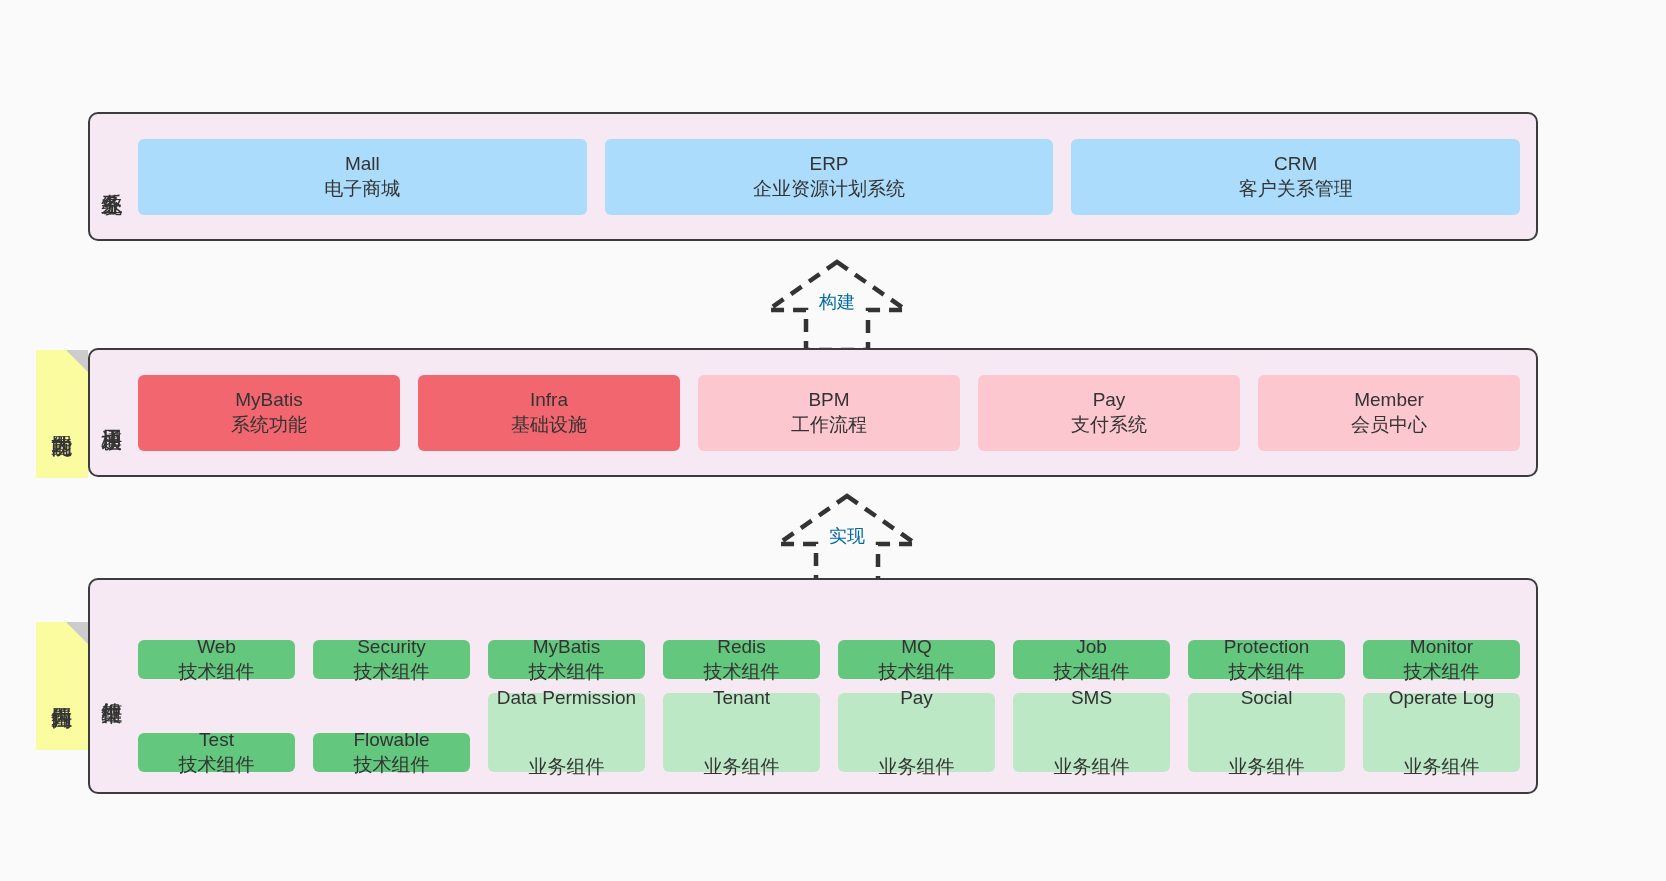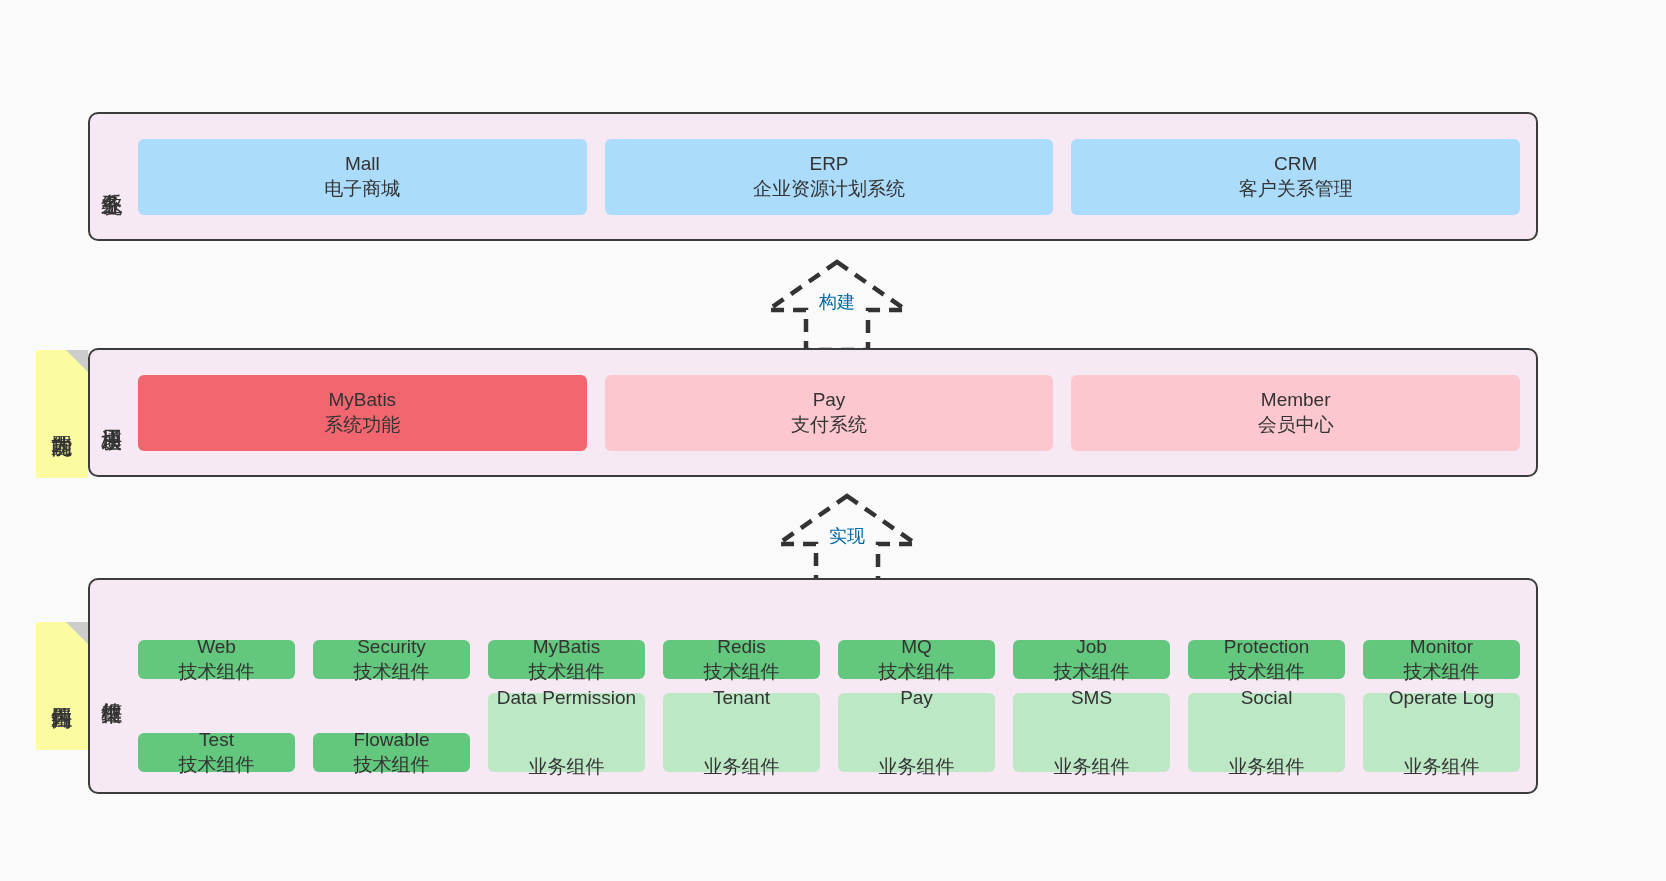--- a/index.html
+++ b/index.html
@@ -184,20 +184,28 @@
   </div>
 
   <div class="layer" id="layer-common">
     <div class="layer-title">通用模块</div>
     <div class="layer-body">
       <div class="row">
         <div class="node red">
           <span class="ln1">MyBatis</span>
           <span class="ln2">系统功能</span>
         </div>
+        <div class="node red">
+          <span class="ln1">Infra</span>
+          <span class="ln2">基础设施</span>
+        </div>
+        <div class="node pink">
+          <span class="ln1">BPM</span>
+          <span class="ln2">工作流程</span>
+        </div>
         <div class="node pink">
           <span class="ln1">Pay</span>
           <span class="ln2">支付系统</span>
         </div>
         <div class="node pink">
           <span class="ln1">Member</span>
           <span class="ln2">会员中心</span>
         </div>
       </div>
     </div>

